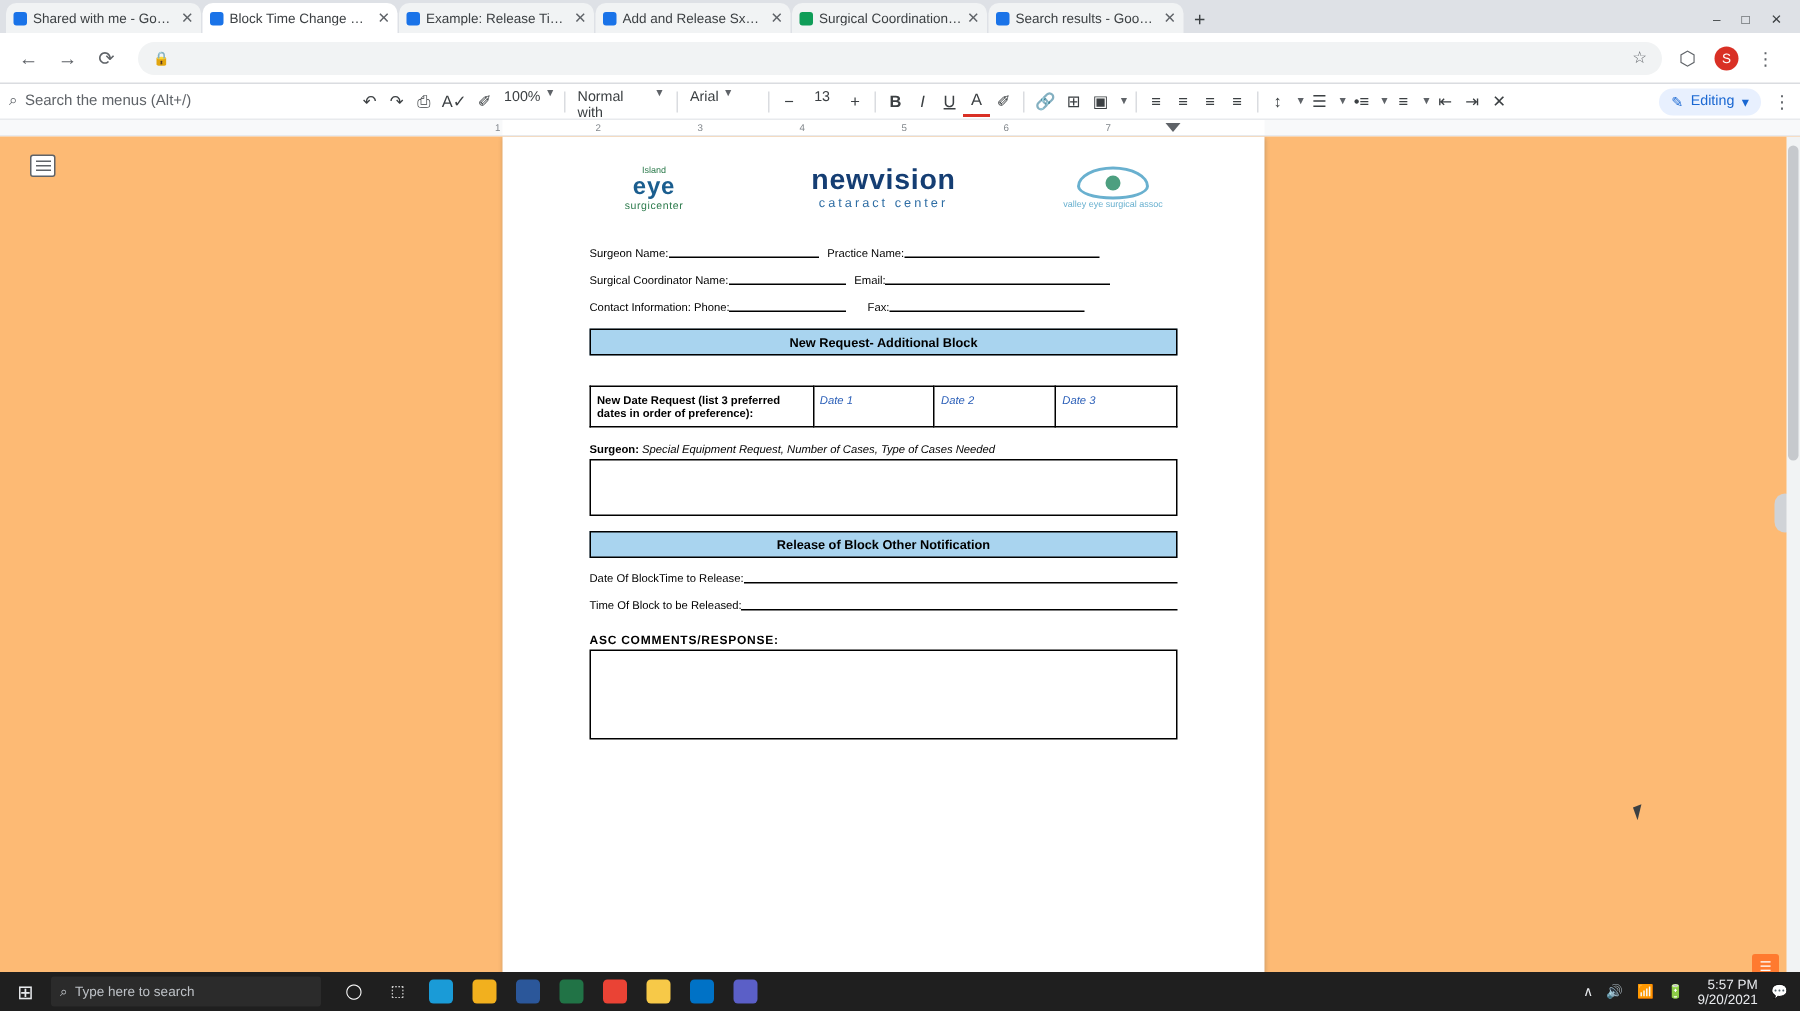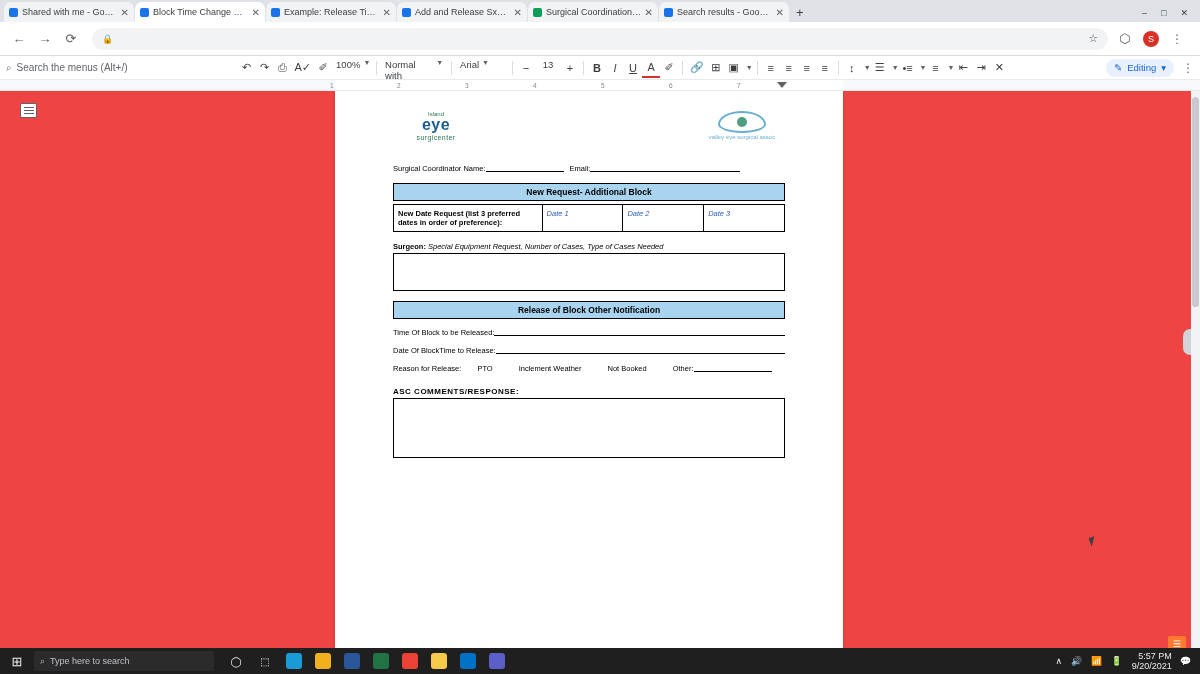--- a/index.html
+++ b/index.html
@@ -86,21 +86,21 @@
   }
   .ruler-band { position: absolute; left: 335px; width: 508px; top:0; bottom:0; background: #fff; }
   .ruler-tick { position: absolute; top: 2px; font-size: 6.5px; color:#80868b; }
   .ruler-marker {
     position: absolute; width: 0; height: 0; border-left: 5px solid transparent;
     border-right: 5px solid transparent; border-top: 6px solid #5f6368; top: 2px;
   }
 
   
   .workspace {
-    position: relative; height: 568px; background: #ef4444; overflow: hidden;
+    position: relative; height: 568px; background: #fdba74; overflow: hidden;
   }
   .outline-btn {
     position: absolute; left: 20px; top: 12px; width: 17px; height: 15px;
     border: 1px solid #5f6368; border-radius: 2px; display:flex; align-items:center; justify-content:center;
     background: #fff;
   }
   .outline-btn span { display:block; width: 10px; height: 1px; background:#5f6368; box-shadow: 0 3px 0 #5f6368, 0 -3px 0 #5f6368; }
 
   .page {
     position: absolute; left: 335px; top: 0px; width: 508px; height: 558px;
@@ -128,21 +128,21 @@
   .band {
     border: 1px solid #000; background: #a9d4ef; text-align: center;
     font-size: 8.5px; font-weight: bold; color: #000; padding: 3px 0; margin-top: 10px;
   }
   .frow { font-size: 7.5px; color:#000; margin-top: 9px; display:flex; }
   .frow .lbl { white-space: nowrap; }
   .uline { border-bottom: 1px solid #000; display: inline-block; height: 8px; }
   .u-120 { width: 100px; } .u-160 { width: 130px; } .u-180 { width: 150px; } .u-90 { width: 78px; }
   .spacer { flex: 1 1 auto; }
 
-  table.req { width: 100%; border-collapse: collapse; margin-top: 3px; }
+  table.req { width: 100%; border-collapse: collapse; margin-top: 20px; }
   table.req td { border: 1px solid #000; font-size: 7.5px; padding: 4px 4px; vertical-align: top; }
   table.req td.hdr { font-weight: bold; width: 38%; }
   table.req td.ph { color: #2b5fb8; font-style: italic; }
 
   .details-line { font-size: 7.5px; margin-top: 10px; }
   .details-line b { font-weight: bold; }
   .details-line i { font-style: italic; }
   .bigbox { border: 1px solid #000; height: 38px; margin-top: 2px; }
   .bigbox.tall { height: 60px; }
 
@@ -329,36 +329,52 @@
 
     <div class="page">
       <div class="page-inner">
 
         <div class="logos">
           <div class="logo-iesc">
             <div class="l1">Island</div>
             <div class="l2">eye</div>
             <div class="l3">surgicenter</div>
           </div>
+          <div class="logo-nv">
+            <div class="n1">newvision</div>
+            <div class="n2">cataract center</div>
+          </div>
           <div class="logo-v">
             <div class="eye"></div>
             <div class="vtext">valley eye surgical assoc</div>
           </div>
         </div>
 
 
 
+        <div class="frow">
+          <span class="lbl">Surgeon Name:</span>
+          <span class="uline u-120"></span>
+          <span class="lbl" style="margin-left:6px">Practice Name:</span>
+          <span class="uline u-160"></span>
+        </div>
 
         <div class="frow">
           <span class="lbl">Surgical Coordinator Name:</span>
           <span class="uline u-90"></span>
           <span class="lbl" style="margin-left:6px">Email:</span>
           <span class="uline u-180"></span>
         </div>
 
+        <div class="frow">
+          <span class="lbl">Contact Information:  Phone:</span>
+          <span class="uline u-90"></span>
+          <span class="lbl" style="margin-left:14px">Fax:</span>
+          <span class="uline u-160"></span>
+        </div>
 
         <div class="band">New Request- Additional Block</div>
 
         <table class="req">
           <tbody>
               <tr>
             <td class="hdr">New Date Request (list 3 preferred dates in order of preference):</td>
             <td class="ph">Date 1</td>
             <td class="ph">Date 2</td>
             <td class="ph">Date 3</td>
@@ -368,37 +384,29 @@
 
         <div class="details-line">
           <b>Surgeon:</b>
           <i>Special Equipment Request, Number of Cases, Type of Cases Needed</i>
         </div>
         <div class="bigbox"></div>
 
         <div class="band">Release of Block Other Notification</div>
 
         <div class="frow">
+          <span class="lbl">Date Of BlockTime to Release:</span>
+          <span class="uline" style="flex:1 1 auto"></span>
+        </div>
+
+        <div class="frow">
           <span class="lbl">Time Of Block to be Released:</span>
           <span class="uline" style="flex:1 1 auto"></span>
         </div>
 
-        <div class="frow">
-          <span class="lbl">Date Of BlockTime to Release:</span>
-          <span class="uline" style="flex:1 1 auto"></span>
-        </div>
-
-        <div class="frow">
-          <span class="lbl">Reason for Release:</span>
-          <span class="lbl" style="margin-left:16px">PTO</span>
-          <span class="lbl" style="margin-left:26px">Inclement Weather</span>
-          <span class="lbl" style="margin-left:26px">Not Booked</span>
-          <span class="lbl" style="margin-left:26px">Other:</span>
-          <span class="uline u-90"></span>
-        </div>
 
         <div class="asc">ASC COMMENTS/RESPONSE:</div>
         <div class="bigbox tall"></div>
 
       </div>
     </div>
 
     <div class="side-pill"></div>
     <div class="scrollbar-v">
       <div class="thumb"></div>

